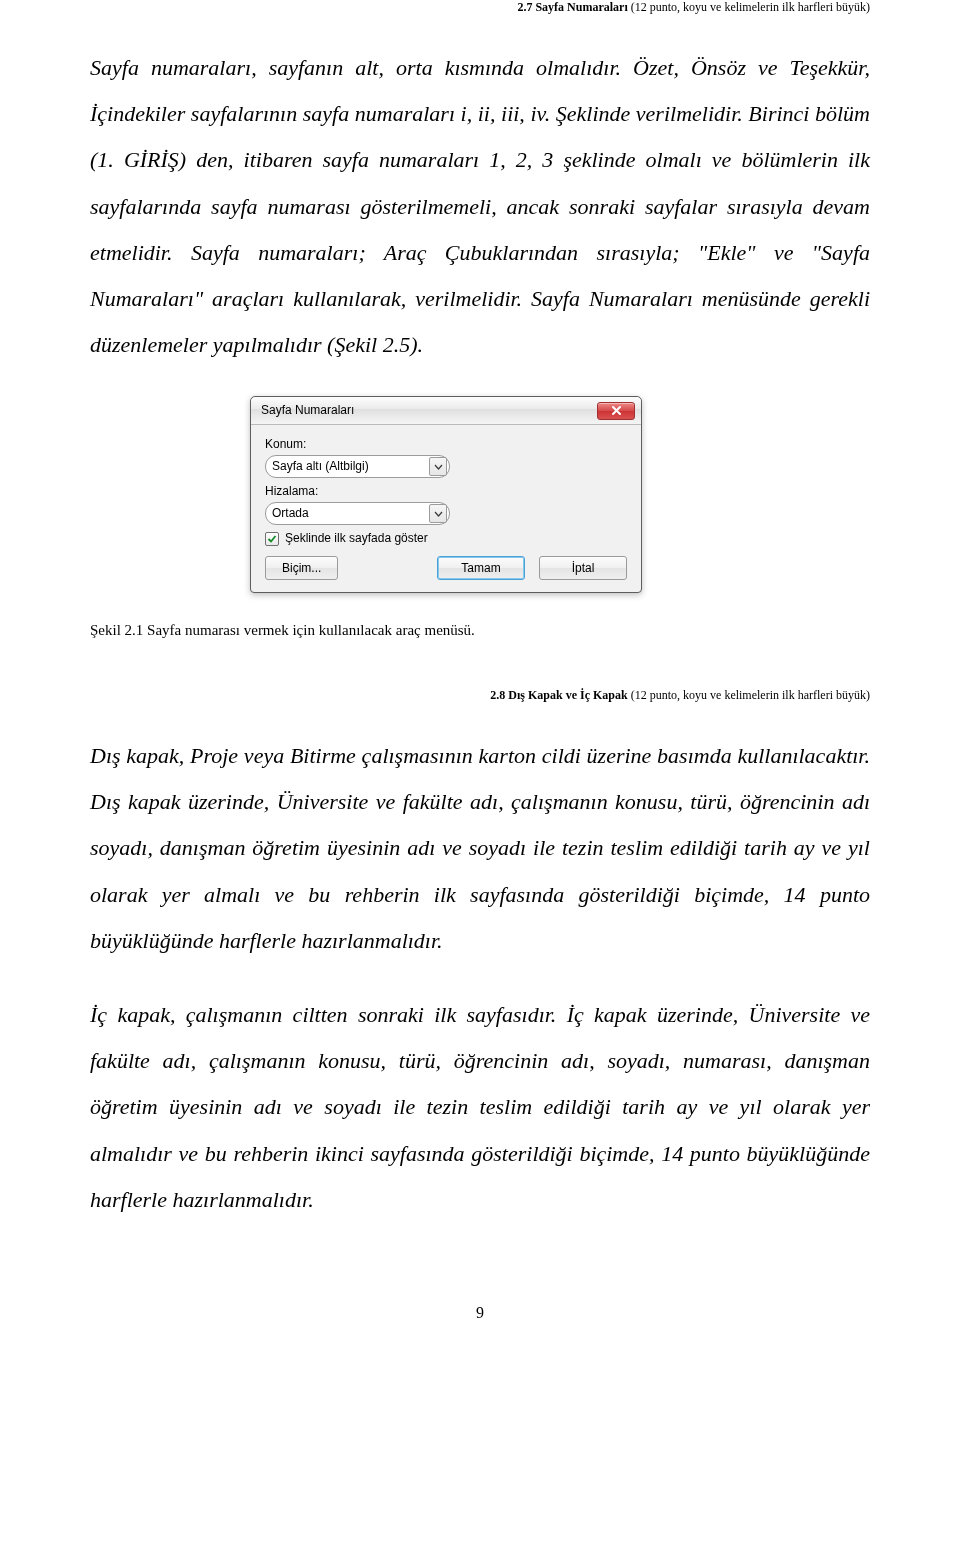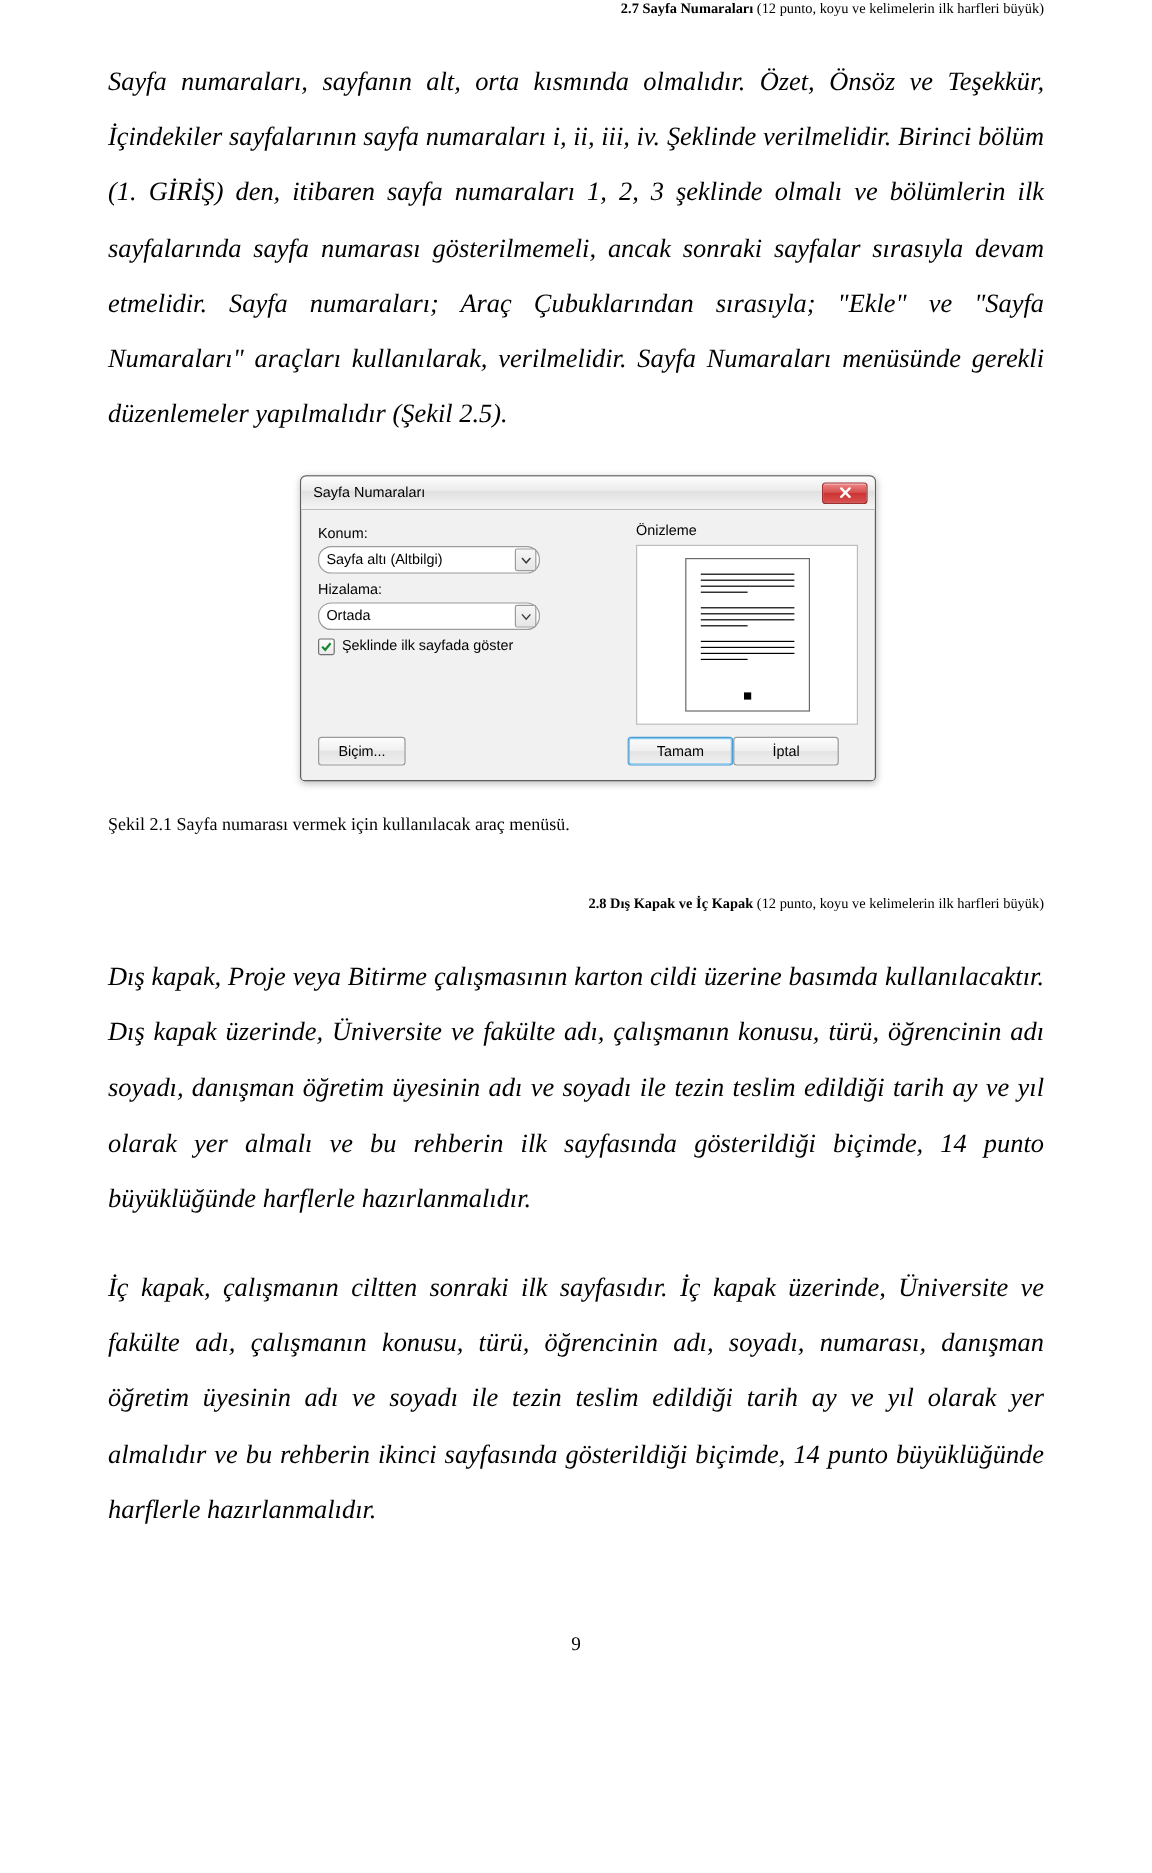--- a/index.html
+++ b/index.html
@@ -28,21 +28,21 @@
       margin-bottom: 28px;
       font-style: italic;
     }
     .caption {
       font-size: 15px;
       margin: 18px 0 48px 0;
     }
 
     
     .dialog-wrap {
-      width: 480px;
+      width: 392px;
       margin: 6px 0 28px 160px;
       background: #f1f1f1;
       border: 1px solid #5e5e5e;
       border-radius: 5px 5px 4px 4px;
       font-family: "Segoe UI", Tahoma, Arial, sans-serif;
       font-size: 12px;
       color: #000;
       box-shadow: 0 2px 6px rgba(0,0,0,.25);
       position: relative;
     }
@@ -63,20 +63,21 @@
       border-radius: 3px;
       background: linear-gradient(#ef8888,#d54b4b 48%,#c33 50%,#d95050);
       display: flex; align-items: center; justify-content: center;
       color: #fff;
       box-shadow: inset 0 1px 0 rgba(255,255,255,.4);
     }
     .close-btn svg { display: block; }
     .dialog-body {
       display: flex;
       padding: 10px 14px 4px 14px;
+      gap: 20px;
     }
     .left-col { flex: 1; }
     .right-col { width: 185px; padding-top: 0; }
     .lbl { margin-top: 2px; margin-bottom: 3px; font-size: 12px; color: #000; }
     .combo {
       display: flex; align-items: center; justify-content: space-between;
       width: 185px; height: 23px;
       border: 1px solid #9c9c9c;
       background: #fff;
       padding: 0 2px 0 6px;
@@ -116,22 +117,22 @@
     .pline { height: 1px; background: #000; margin-bottom: 4px; }
     .pline.half { width: 50%; }
     .pgap { height: 8px; }
     .pnum {
       position: absolute; bottom: 5px; left: 0; right: 0;
       text-align: center;
     }
     .pnum .box { display: inline-block; width: 6px; height: 6px; background: #000; }
     .btn-row {
       display: flex; align-items: center;
-      padding: 6px 30px 12px 14px;
-      gap: 0;
+      padding: 6px 14px 12px 14px;
+      gap: 14px;
     }
     .spacer { flex: 1; }
     .btn {
       height: 24px;
       padding: 0 16px;
       border: 1px solid #9a9a9a;
       border-radius: 3px;
       background: linear-gradient(#fcfcfc,#f0f0f0 48%,#e4e4e4 50%,#efefef);
       font-size: 12px;
       font-family: inherit;
@@ -192,42 +193,20 @@
         <span class="chkbox">
           <span>
             <svg width="10" height="10" viewBox="0 0 10 10">
                 <path d="M1.5 5 L4 7.5 L8.5 2" fill="none" stroke="#158a2a" stroke-width="1.8"></path>
               </svg>
           </span>
         </span>
         <span>Şeklinde ilk sayfada göster</span>
       </div>
     </div>
-    <div class="right-col">
-      <div class="preview-lbl">Önizleme</div>
-      <div class="preview-outer">
-        <div class="preview-page">
-          <div class="pline"></div>
-            <div class="pline"></div>
-            <div class="pline"></div>
-            <div class="pline half"></div>
-          <div class="pgap"></div>
-          <div class="pline"></div>
-            <div class="pline"></div>
-            <div class="pline"></div>
-            <div class="pline half"></div>
-          <div class="pgap"></div>
-          <div class="pline"></div>
-            <div class="pline"></div>
-            <div class="pline"></div>
-            <div class="pline half"></div>
-          <div class="pnum"><span class="box"></span></div>
-        </div>
-      </div>
-    </div>
   </div>
   <div class="btn-row">
     <div class="btn small">
       <span>Biçim...</span>
     </div>
     <div class="spacer"></div>
     <div class="btn primary">
       <span>Tamam</span>
     </div>
     <div class="btn">

